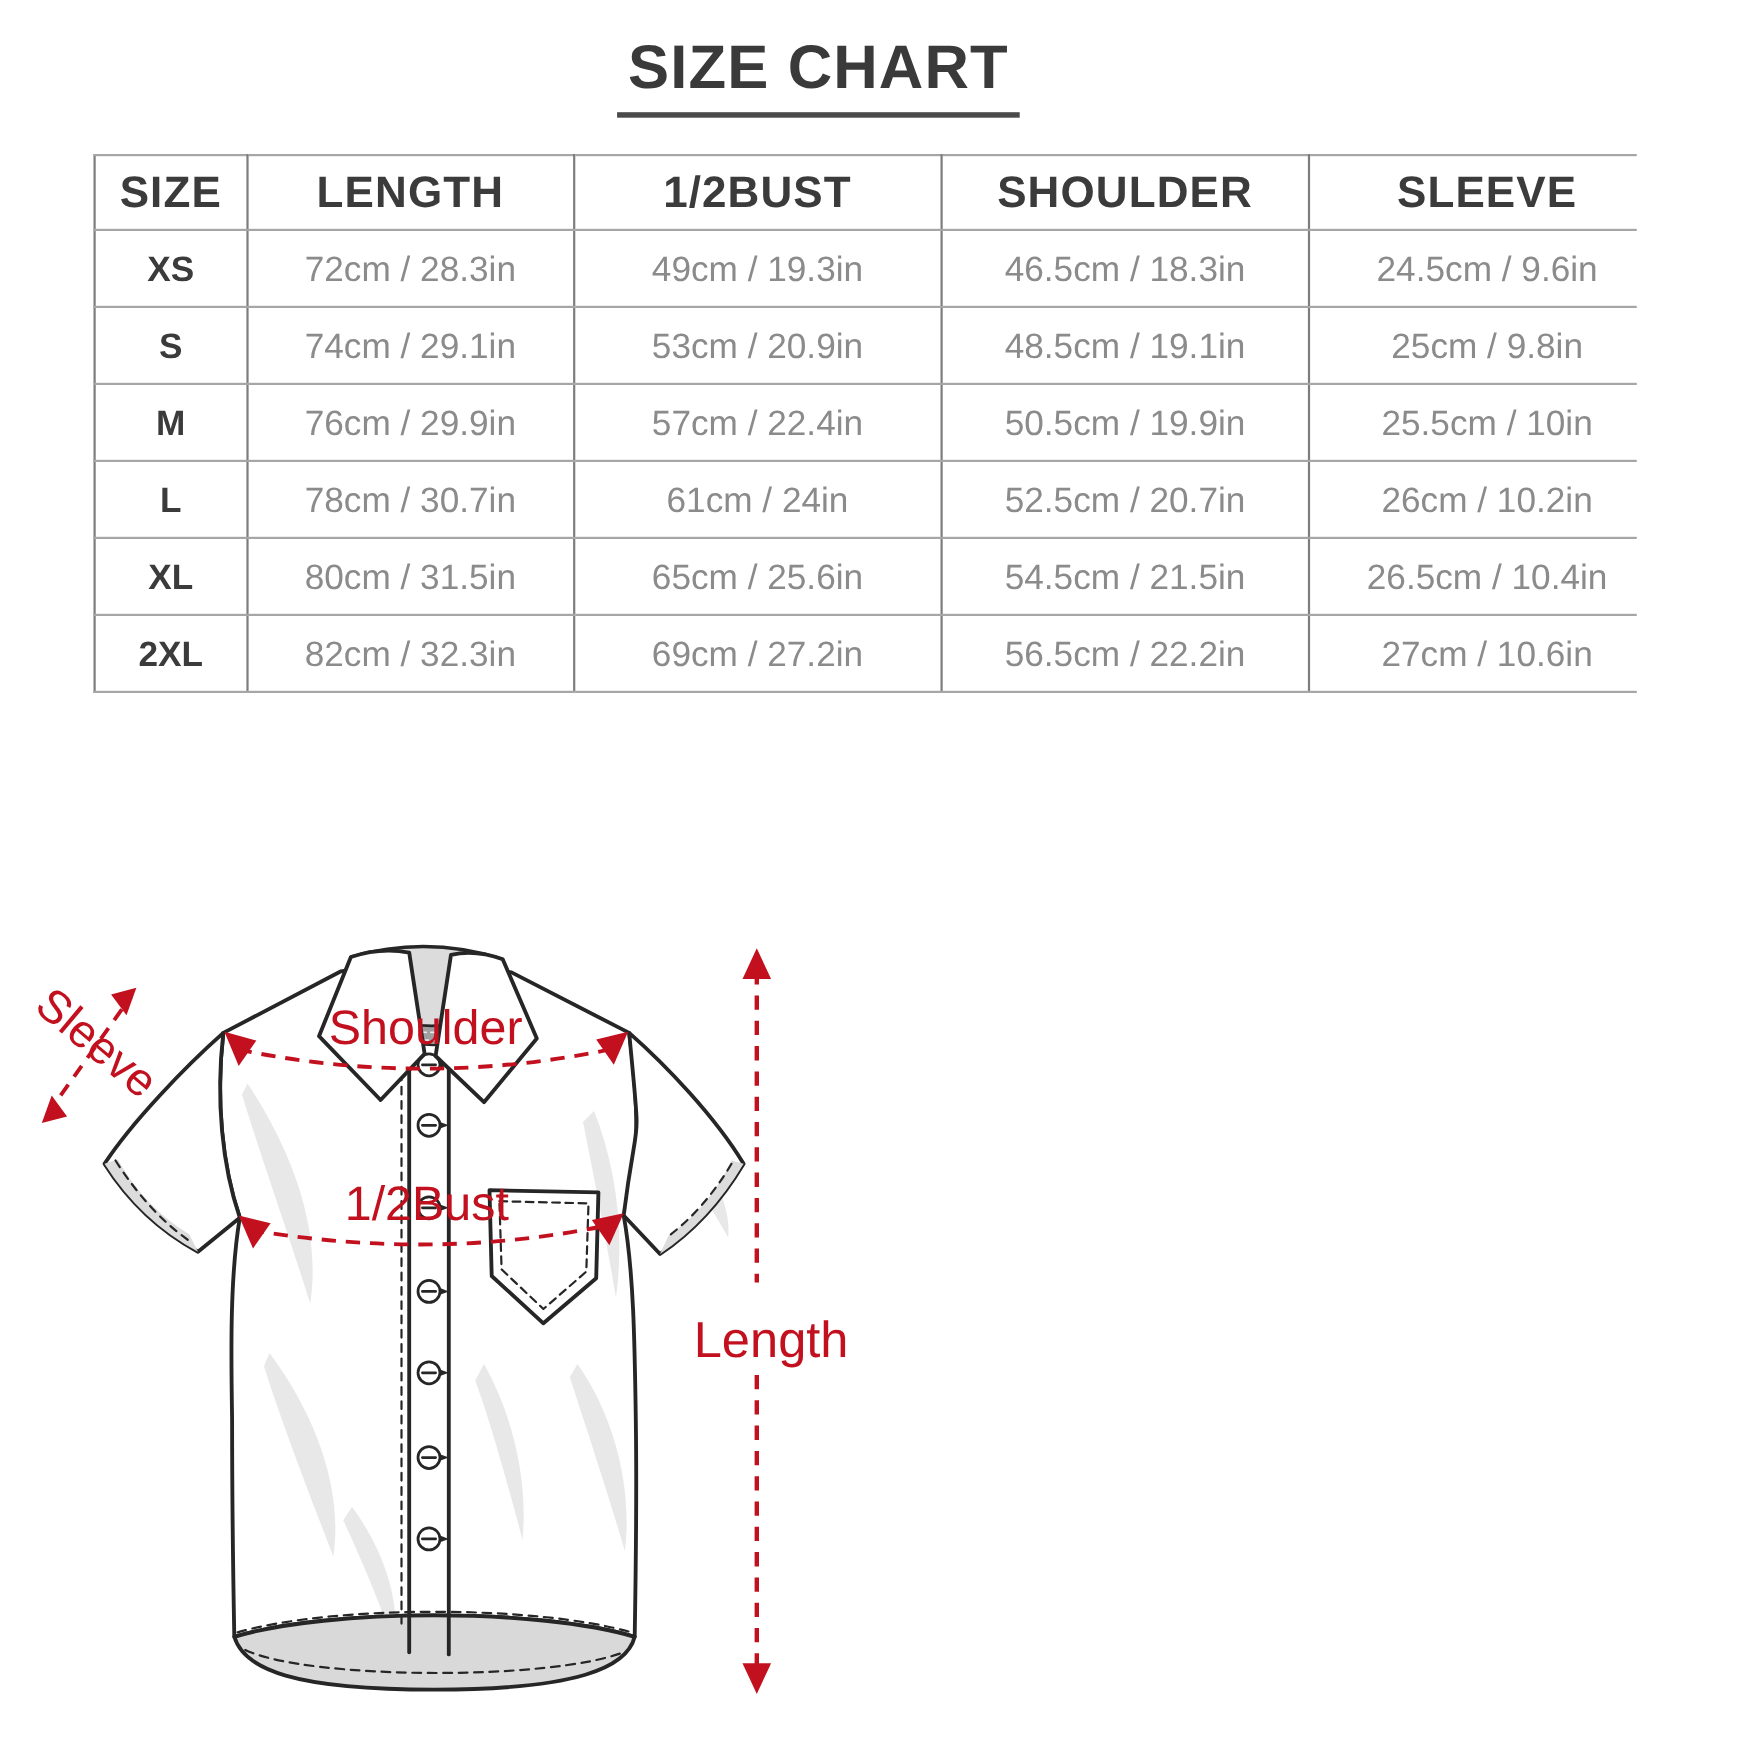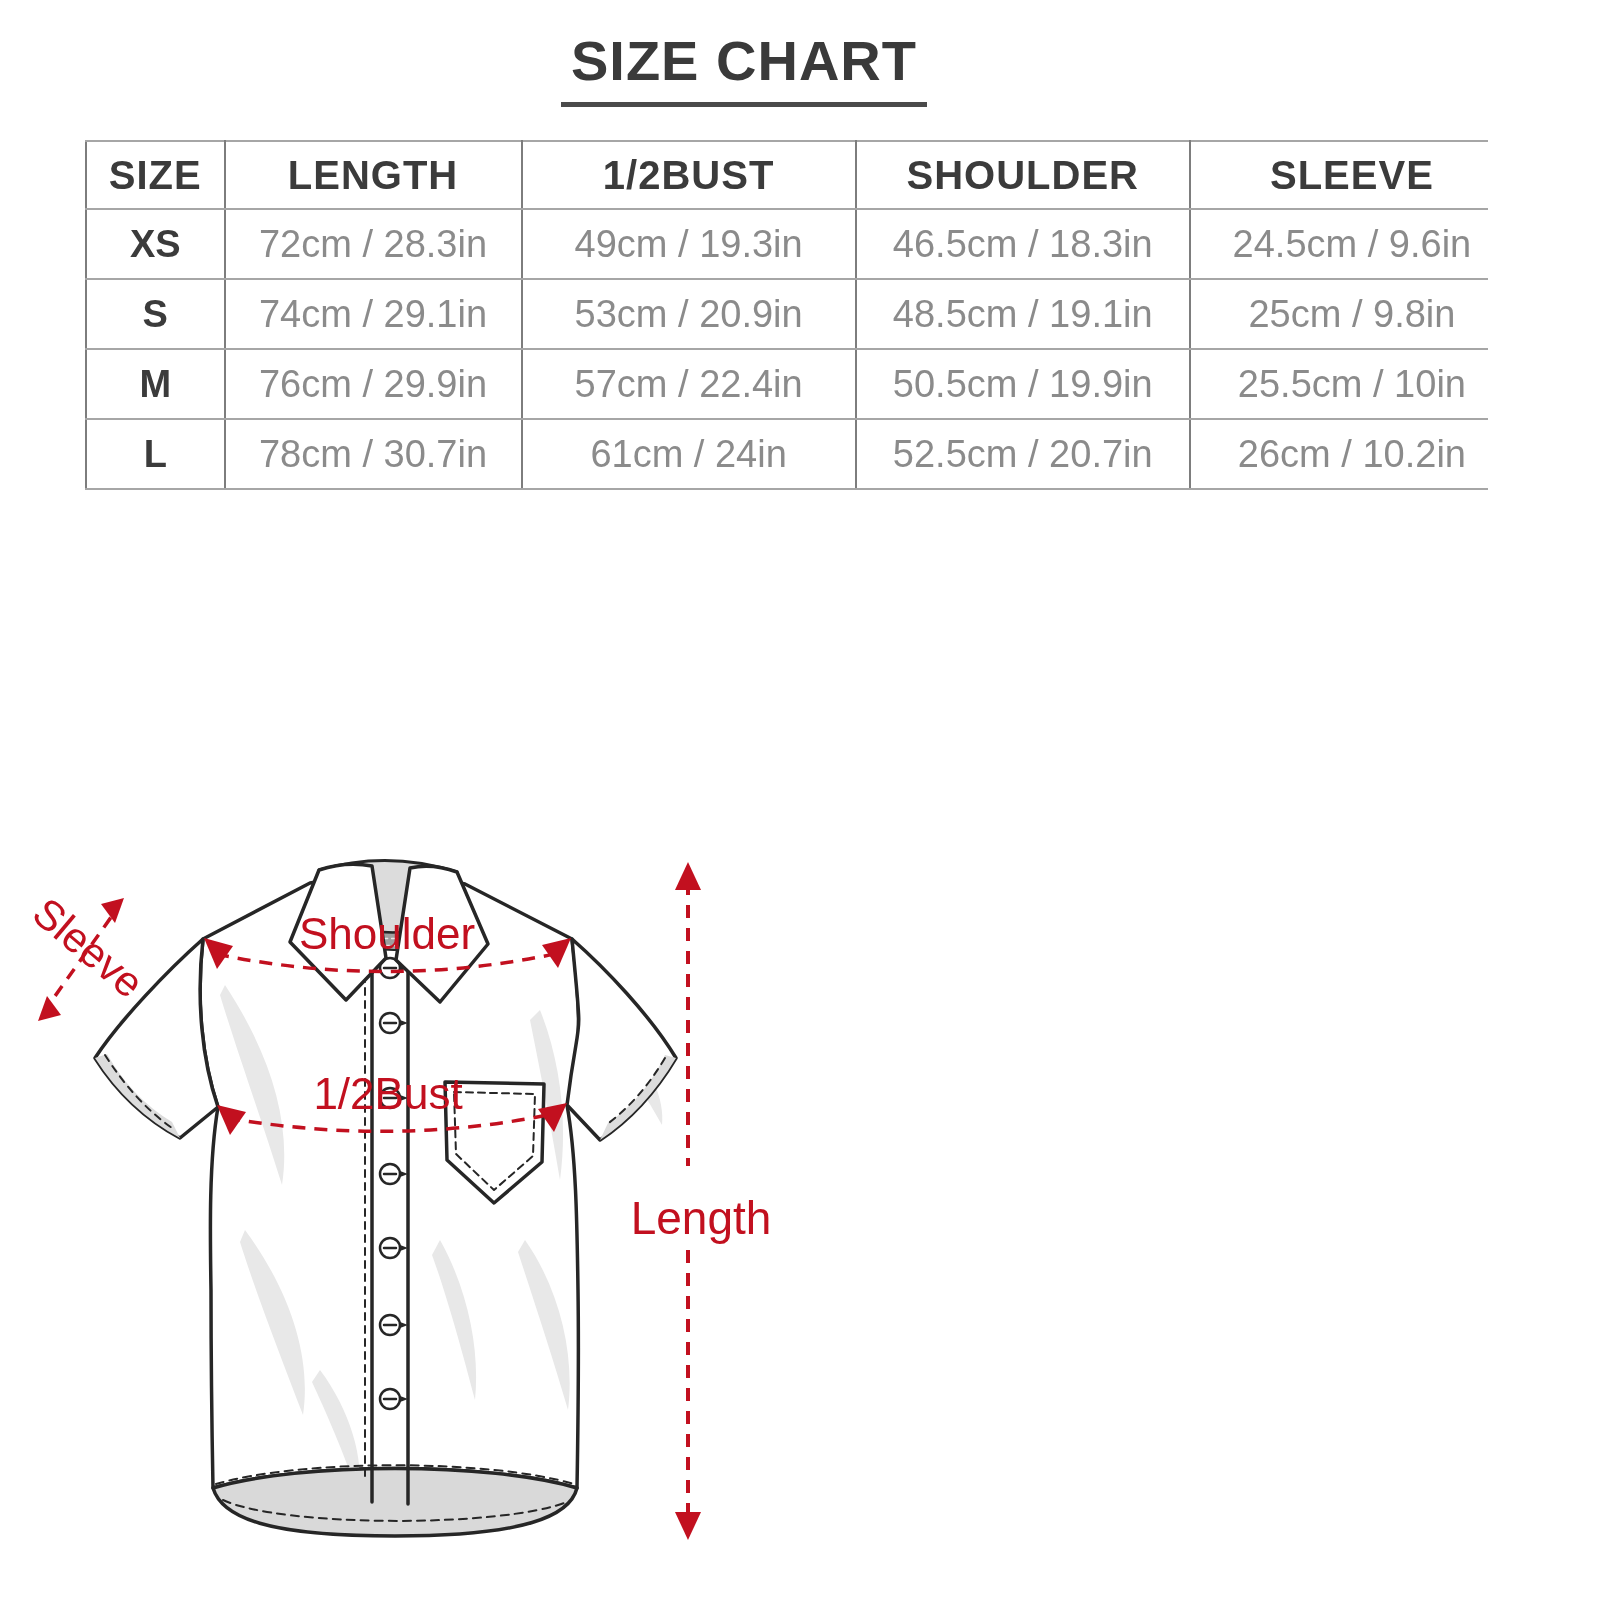--- a/index.html
+++ b/index.html
@@ -19,21 +19,21 @@
     border-collapse: collapse; table-layout: fixed;
   }
   table.size-table th, table.size-table td {
     border-top: 2px solid #a6a6a6; border-bottom: 2px solid #a6a6a6;
     border-left: 2px solid #7d7d7d; border-right: 2px solid #7d7d7d;
     text-align: center; vertical-align: middle; padding: 0; border-radius: 25px;
   }
   table.size-table thead tr { height: 68px; }
   table.size-table tbody tr { height: 70px; }
   table.size-table th { font-size: 40px; font-weight: bold; color: #3b3b3b; letter-spacing: 1px; }
-  table.size-table td { font-size: 38px; color: #8b8b8b; font-weight: normal; }
+  table.size-table td { font-size: 32px; color: #8b8b8b; font-weight: normal; }
   table.size-table td.size { font-weight: bold; color: #3b3b3b; }
 
   
   svg.diagram { position: absolute; left: 20px; top: 810px; width: 760px; height: 780px; }
   .red-label { font-family: "Liberation Sans", "DejaVu Sans", sans-serif; }
 
   
   .note {
     position: absolute; left: 783px; top: 1056px; width: 700px;
     font-size: 45px; line-height: 70px; color: #7e7e7e;
@@ -87,20 +87,34 @@
         <td>57cm / 22.4in</td>
         <td>50.5cm / 19.9in</td>
         <td>25.5cm / 10in</td>
       </tr>
       <tr>
         <td class="size">L</td>
         <td>78cm / 30.7in</td>
         <td>61cm / 24in</td>
         <td>52.5cm / 20.7in</td>
         <td>26cm / 10.2in</td>
+      </tr>
+      <tr>
+        <td class="size">XL</td>
+        <td>80cm / 31.5in</td>
+        <td>65cm / 25.6in</td>
+        <td>54.5cm / 21.5in</td>
+        <td>26.5cm / 10.4in</td>
+      </tr>
+      <tr>
+        <td class="size">2XL</td>
+        <td>82cm / 32.3in</td>
+        <td>69cm / 27.2in</td>
+        <td>56.5cm / 22.2in</td>
+        <td>27cm / 10.6in</td>
       </tr>
     </tbody>
   </table>
 
   <svg class="diagram" viewBox="0 0 760 780">
 
     <g stroke="#262626" stroke-width="3.5" fill="#ffffff" stroke-linejoin="round" stroke-linecap="round">
 
       <path d="M183,129
         C 176,190 182,250 198,297

